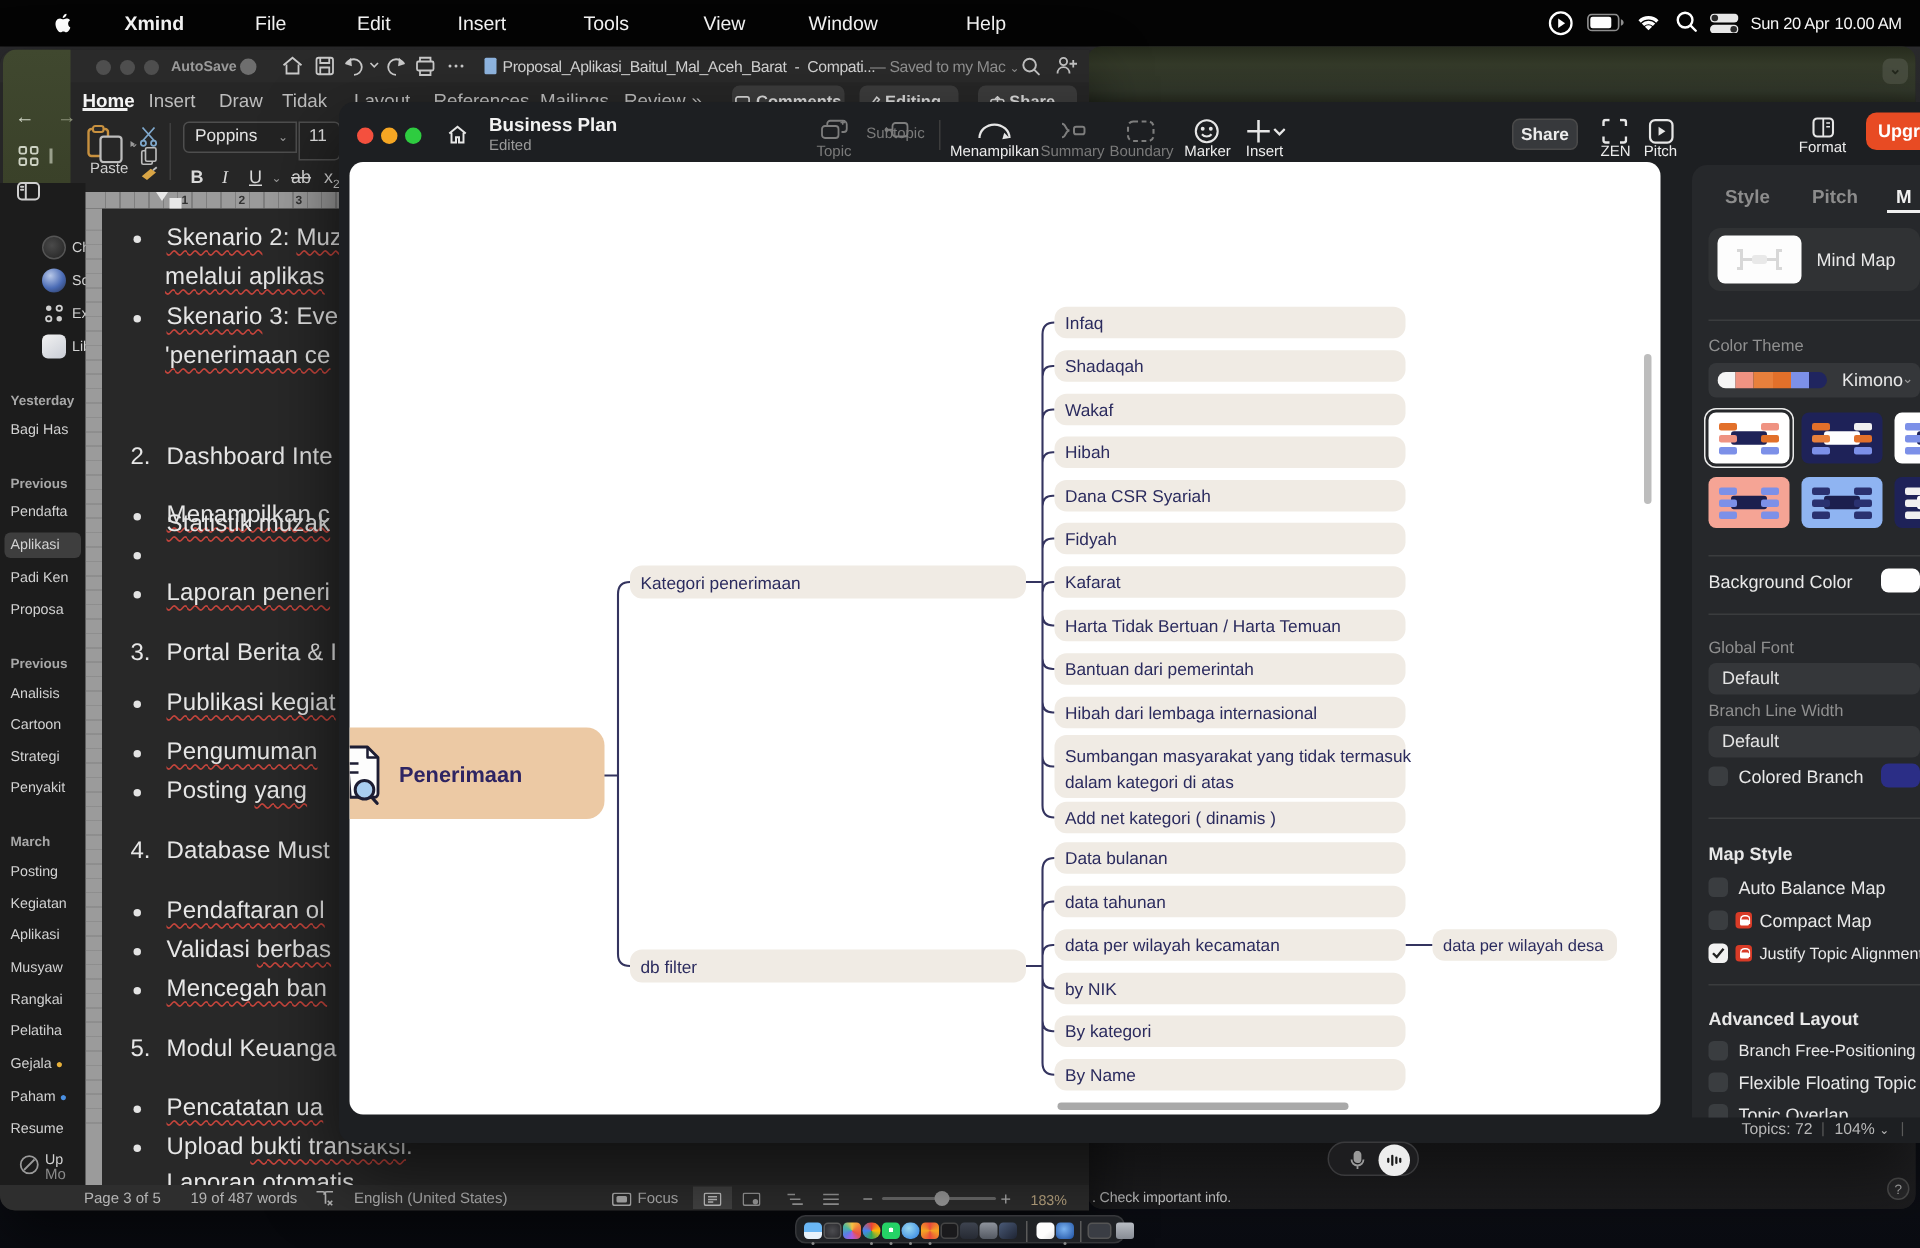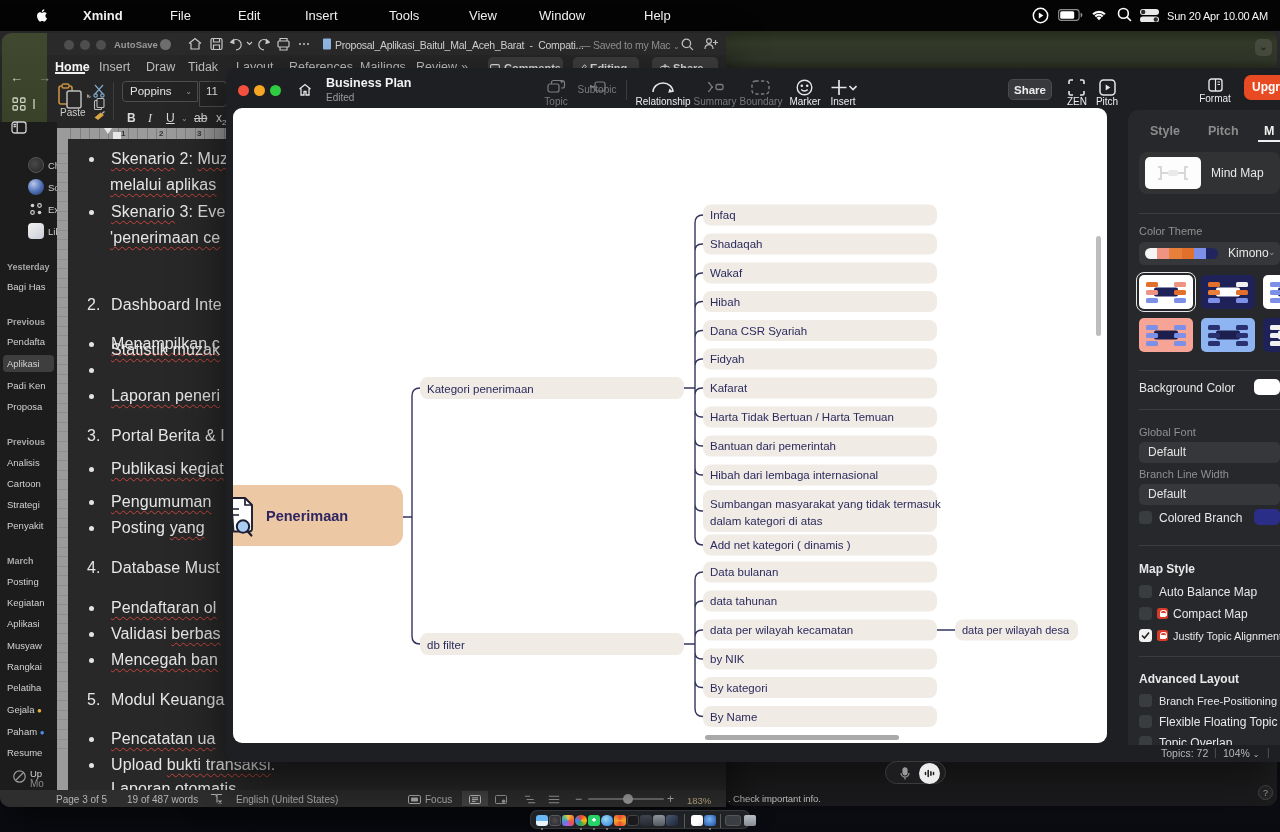--- a/index.html
+++ b/index.html
@@ -366,21 +366,21 @@
         <rect x="6" y="1" width="10" height="9" rx="2"></rect>
         <circle cx="2" cy="5.5" r="1.3" fill="#7d7d7d" stroke="none"></circle>
         <path d="M3 5.5h3"></path>
       </svg>
  <span class="xlbl dim" style="left:371px;top:16px">Subtopic</span>
  <div class="abs" style="left:400px;top:12px;width:1px;height:20px;background:#3c3c3c"></div>
  <svg class="abs" style="left:425px;top:12px" width="24" height="14" viewBox="0 0 24 14">
         <path d="M2 12a10 9 0 0120 0" fill="none" stroke="#e6e6e6" stroke-width="1.5"></path>
         <path d="M18.5 8.5L22 12l-4.8.8z" fill="#e6e6e6"></path>
       </svg>
- <span class="xlbl" style="left:437px;top:28px">Relationship</span>
+ <span class="xlbl" style="left:437px;top:28px">Menampilkan</span>
  <svg class="abs" style="left:478px;top:13px" width="20" height="12" viewBox="0 0 20 12" fill="none" stroke="#7d7d7d" stroke-width="1.3">
         <path d="M2 1c3 0 2 4.5 5 4.5-3 0-2 4.5-5 4.5" transform="translate(2,0.5)"></path>
         <rect x="12" y="3.5" width="7" height="5" rx="1.4"></rect>
       </svg>
  <span class="xlbl dim" style="left:489px;top:28px">Summary</span>
  <svg class="abs" style="left:525px;top:12px" width="19" height="15" viewBox="0 0 19 15" fill="none" stroke="#7d7d7d" stroke-width="1.4" stroke-dasharray="3.2 2.4">
         <rect x="1" y="1" width="17" height="13" rx="3.5"></rect>
       </svg>
  <span class="xlbl dim" style="left:535px;top:28px">Boundary</span>
  <svg class="abs" style="left:570px;top:11px" width="17" height="17" viewBox="0 0 17 17" fill="none" stroke="#e6e6e6" stroke-width="1.4">

